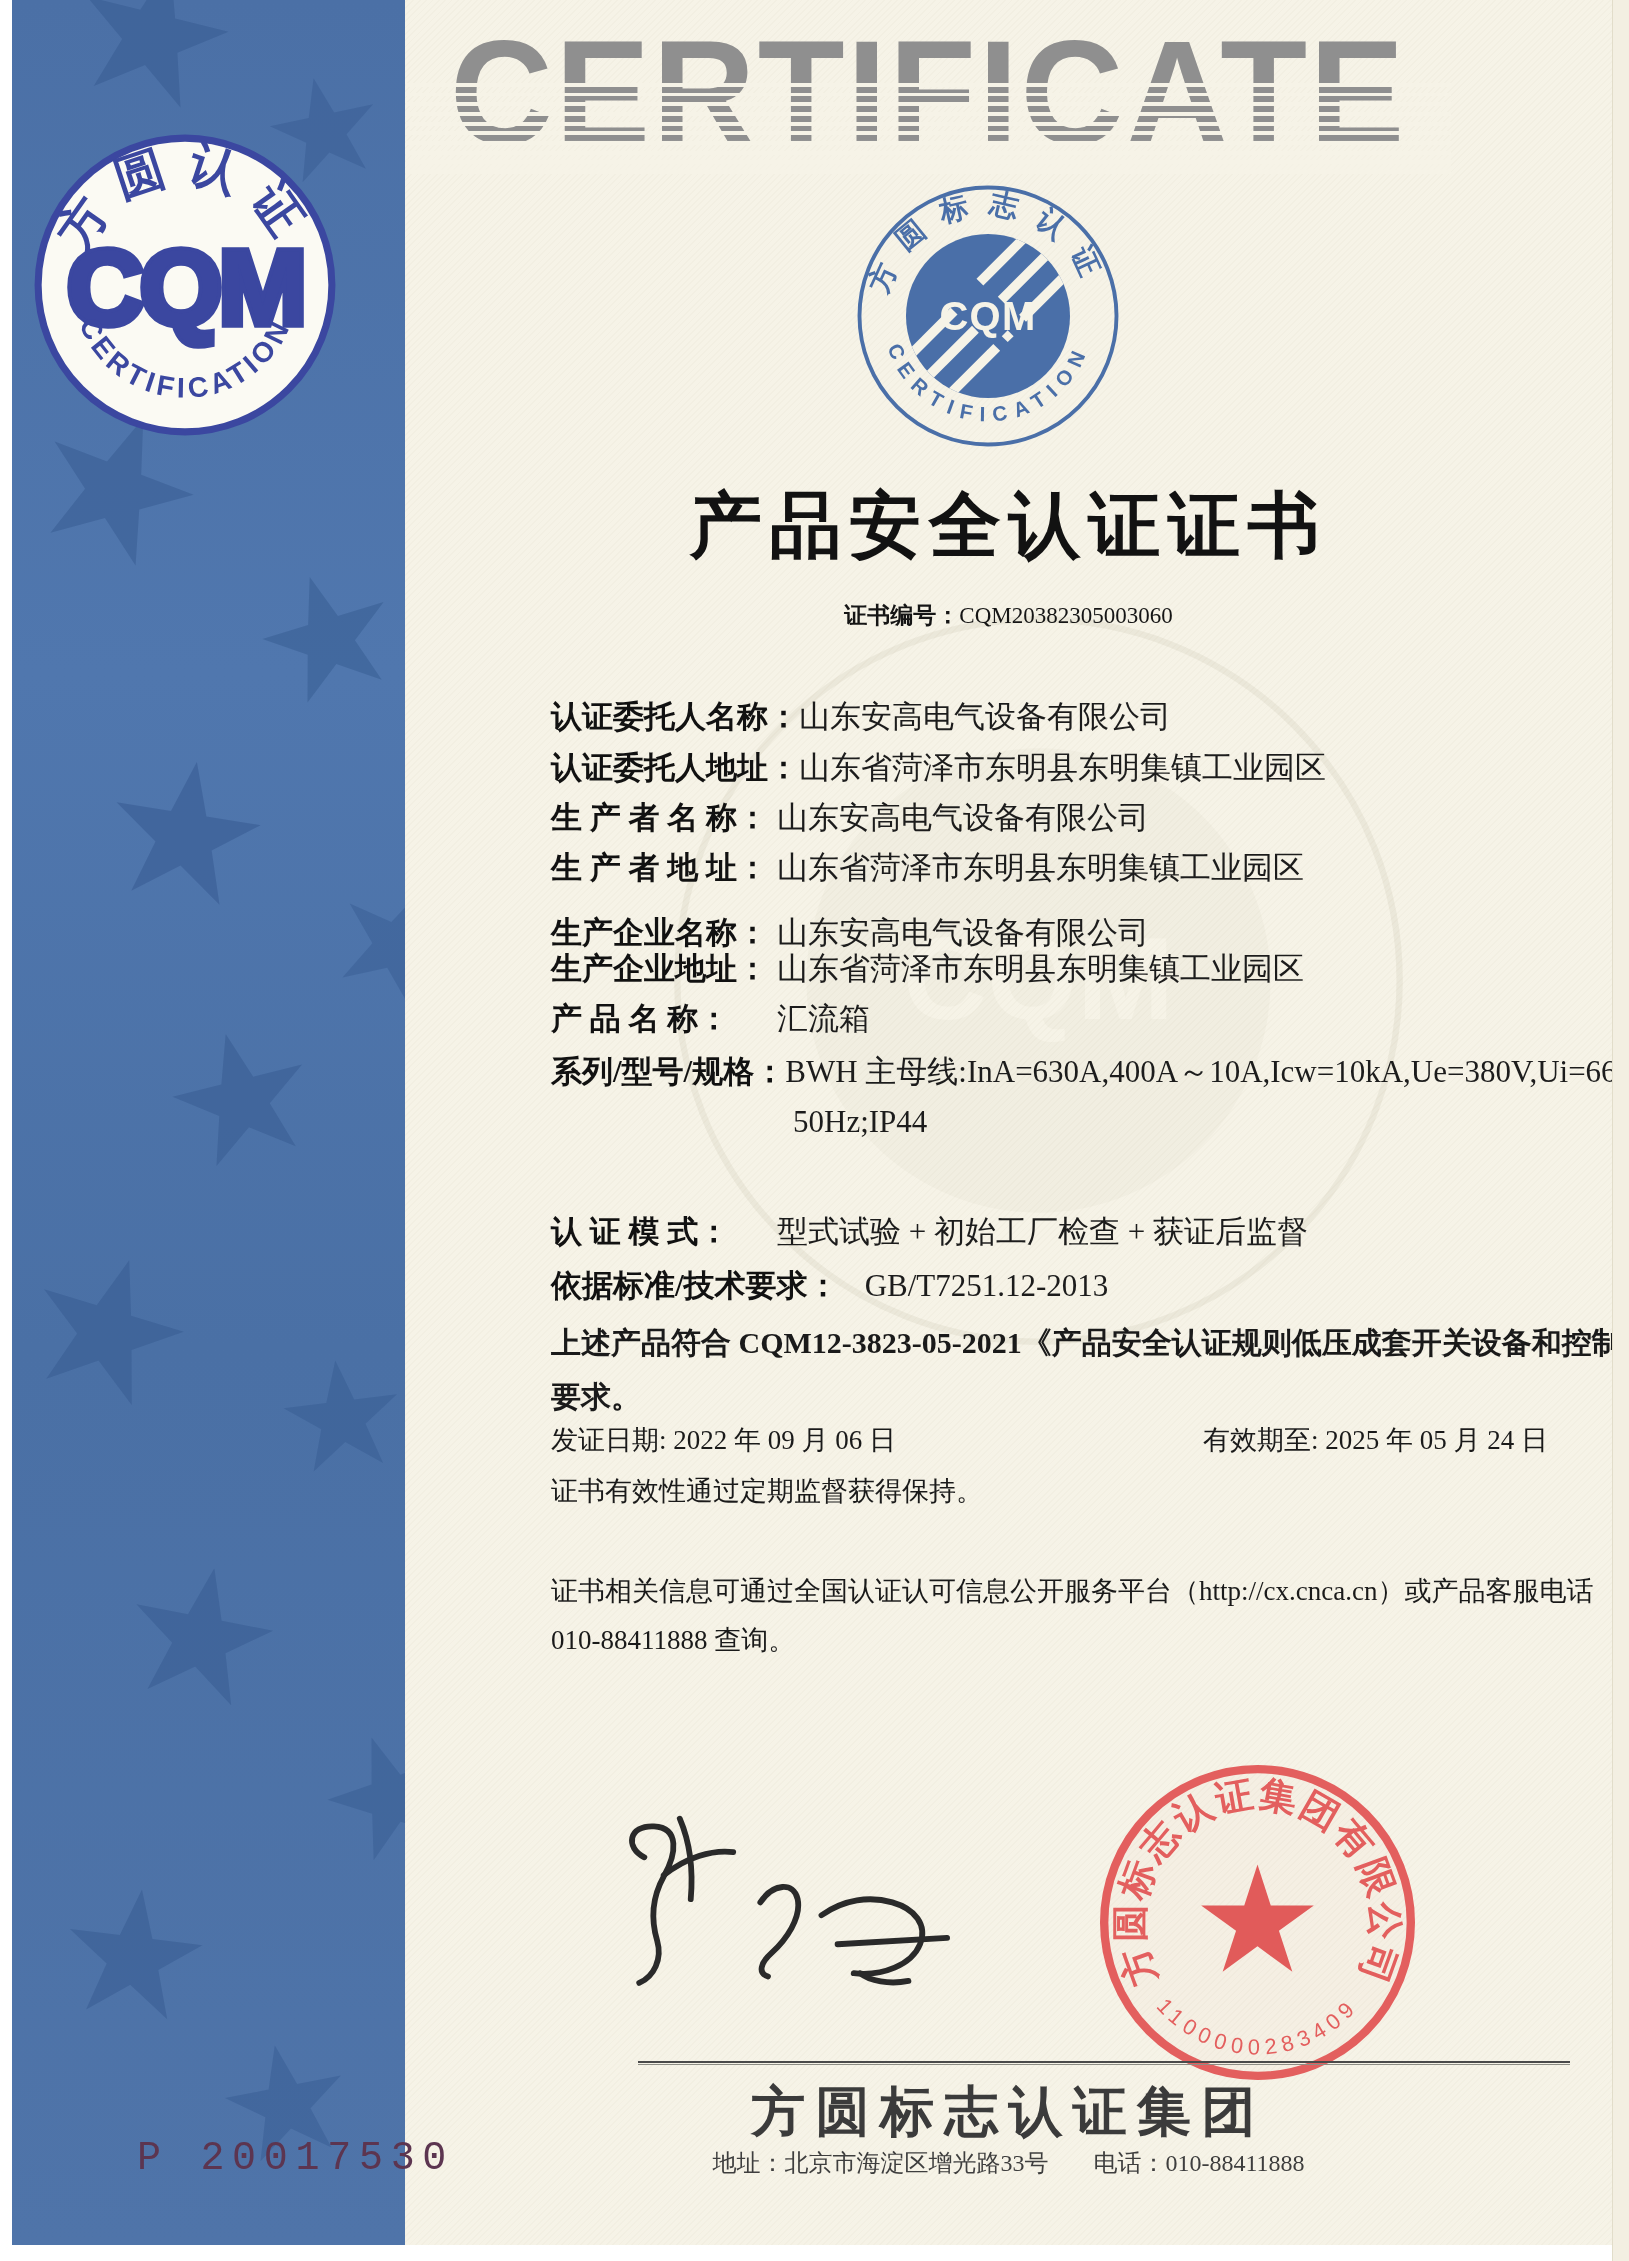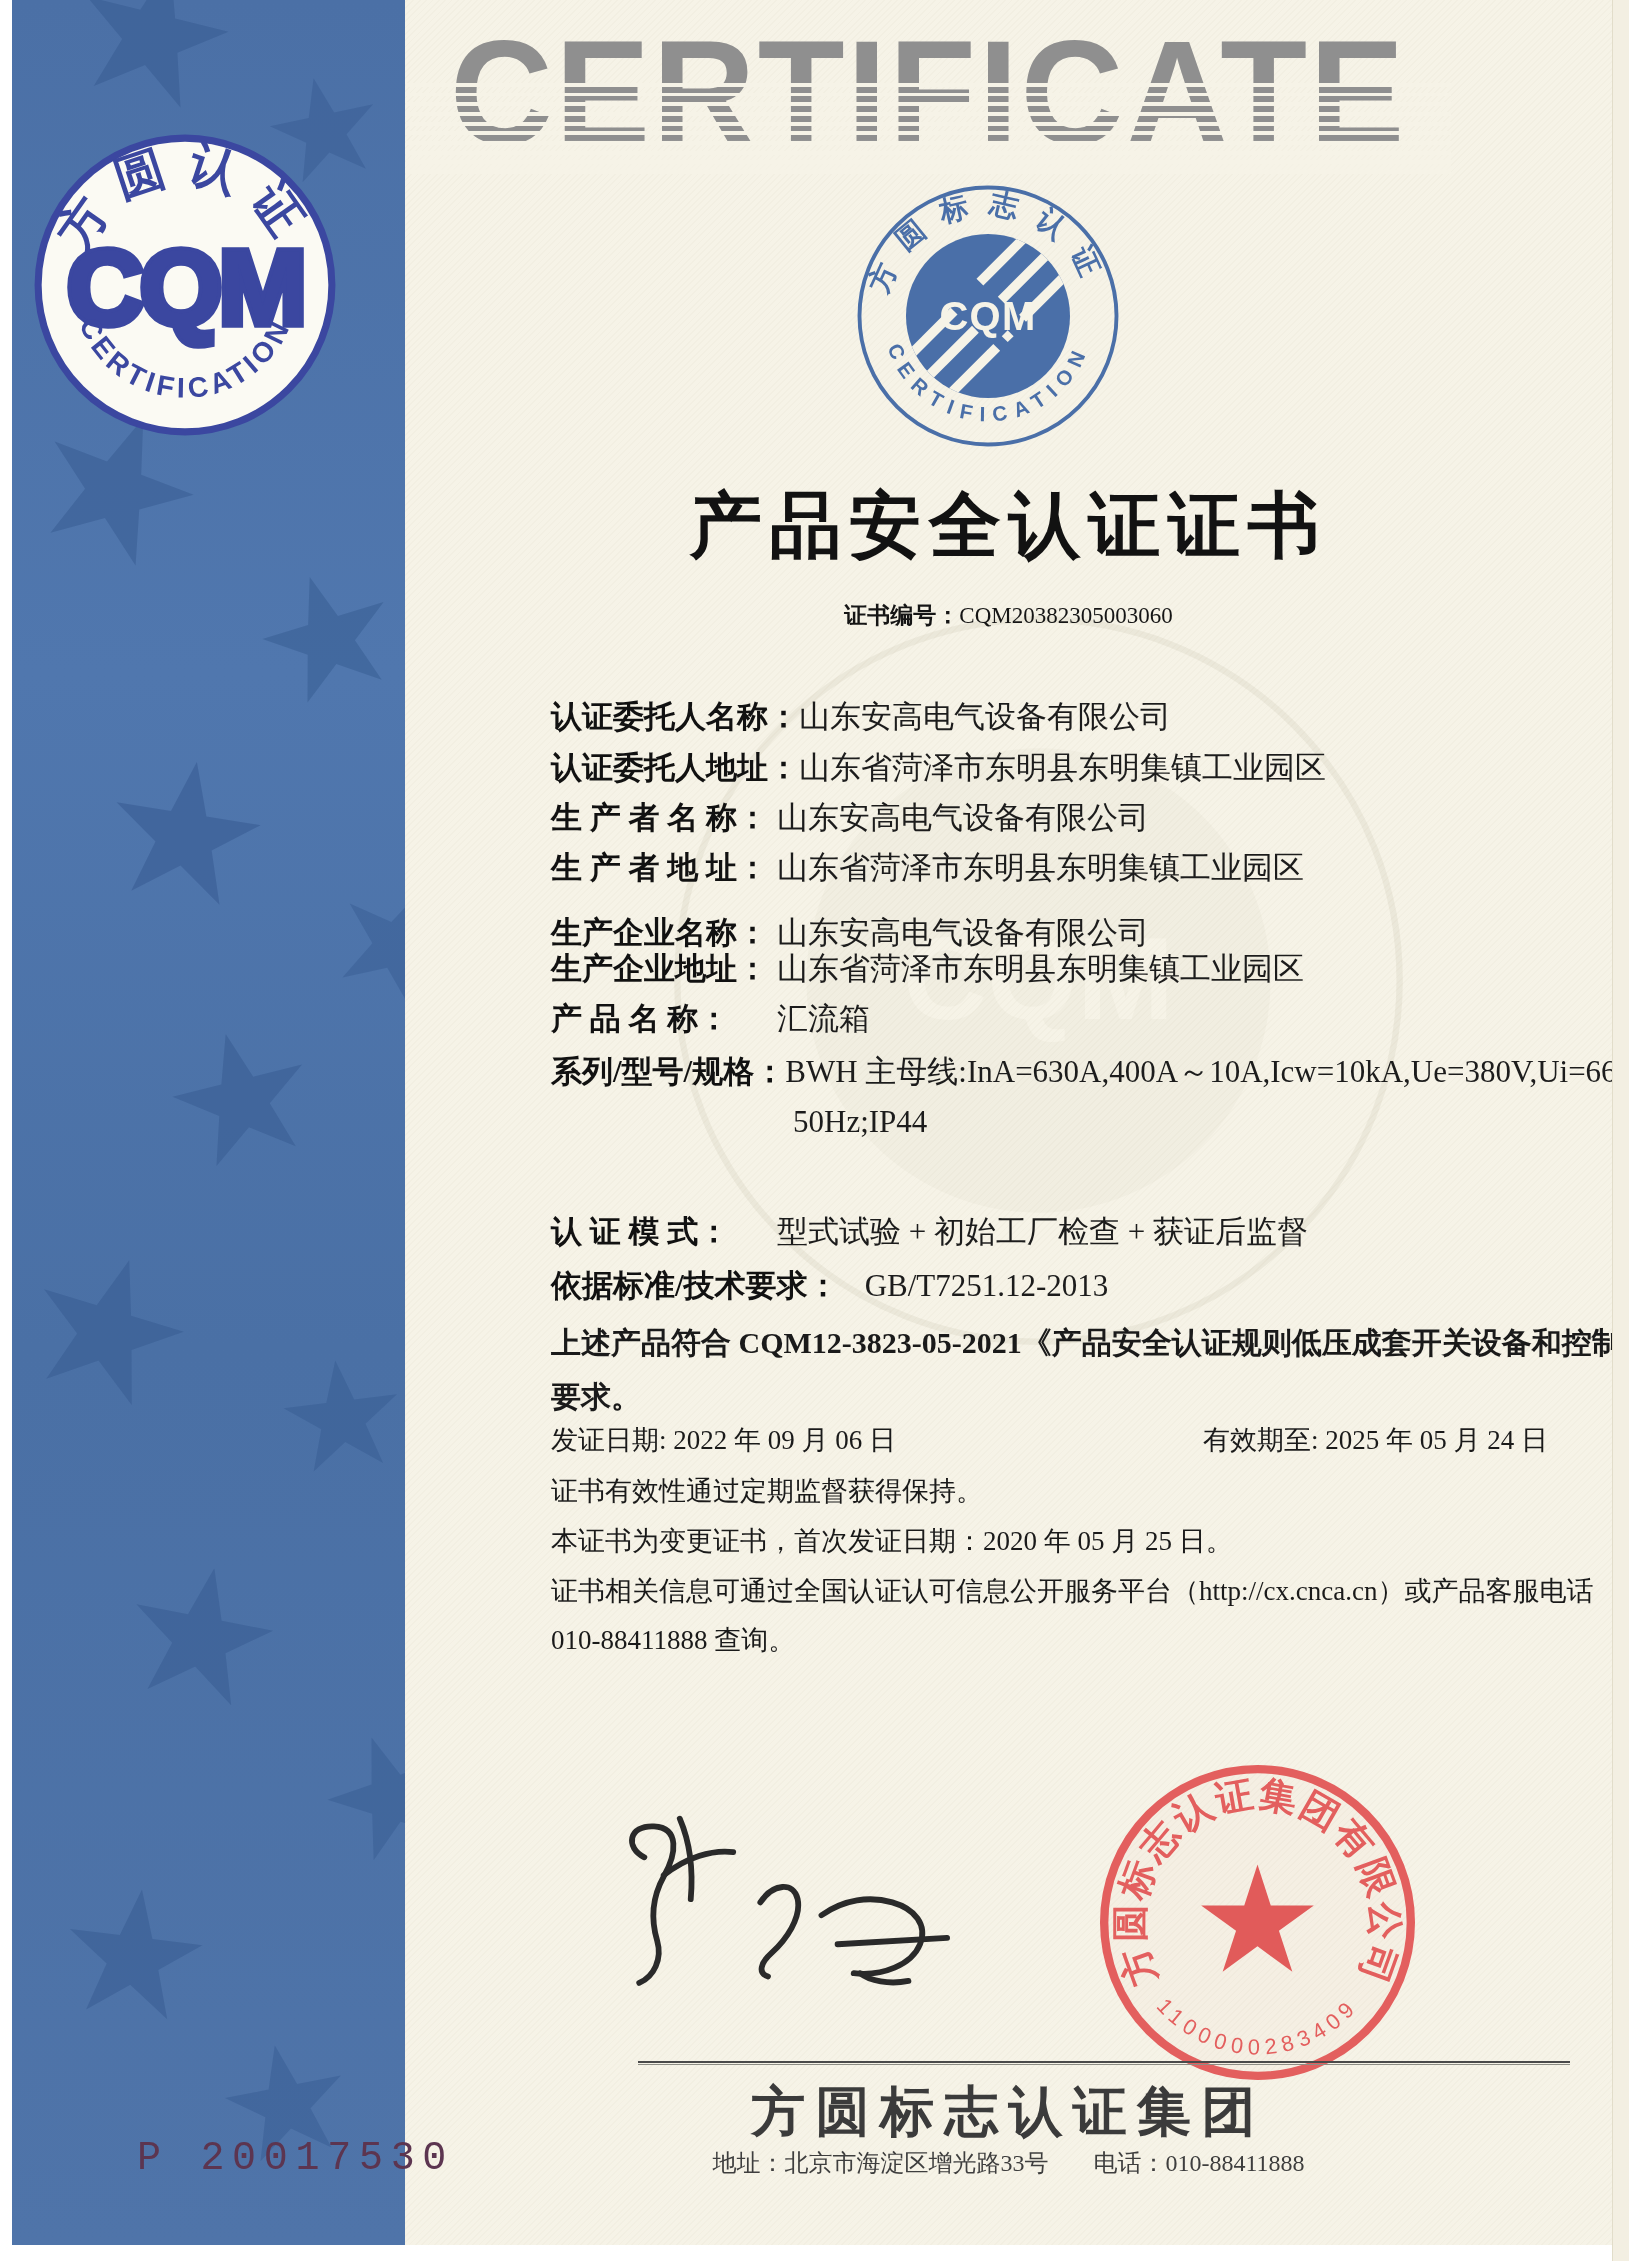--- a/index.html
+++ b/index.html
@@ -155,21 +155,20 @@
   <div class="row small" style="top:1422px;">
     <span>发证日期:</span>
     <span>2022 年 09 月 06 日</span>
   </div>
   <div class="row small" style="top:1422px;left:1203px;">
     <span>有效期至:</span>
     <span>2025 年 05 月 24 日</span>
   </div>
 
   <div class="row small" style="top:1473px;">证书有效性通过定期监督获得保持。</div>
-  <div class="row small" style="top:1523px;">本证书为变更证书，首次发证日期：2020 年 05 月 25 日。</div>
   <div class="row small" style="top:1573px;">证书相关信息可通过全国认证认可信息公开服务平台（http://cx.cnca.cn）或产品客服电话</div>
   <div class="row small" style="top:1622px;">010-88411888 查询。</div>
 
   <svg class="abs" style="left:567px;top:1780px;" width="451" height="219" viewBox="0 0 700 340">
     <g fill="none" stroke="#2a2a2a" stroke-width="9" stroke-linecap="round" stroke-linejoin="round">
       <path d="M 120,120 C 90,105 95,70 135,72 C 175,74 170,115 150,150 C 135,177 128,210 140,250 C 148,278 135,305 112,315"></path>
       <path d="M 150,148 C 185,120 225,108 258,112"></path>
       <path d="M 175,60 C 190,95 196,140 192,185"></path>
       <path d="M 300,190 C 320,160 352,158 358,185 C 364,214 340,248 318,268 C 300,284 296,300 312,305"></path>
       <path d="M 395,210 C 430,185 470,180 505,190 C 540,200 560,225 548,255 C 535,287 490,305 445,300"></path>

